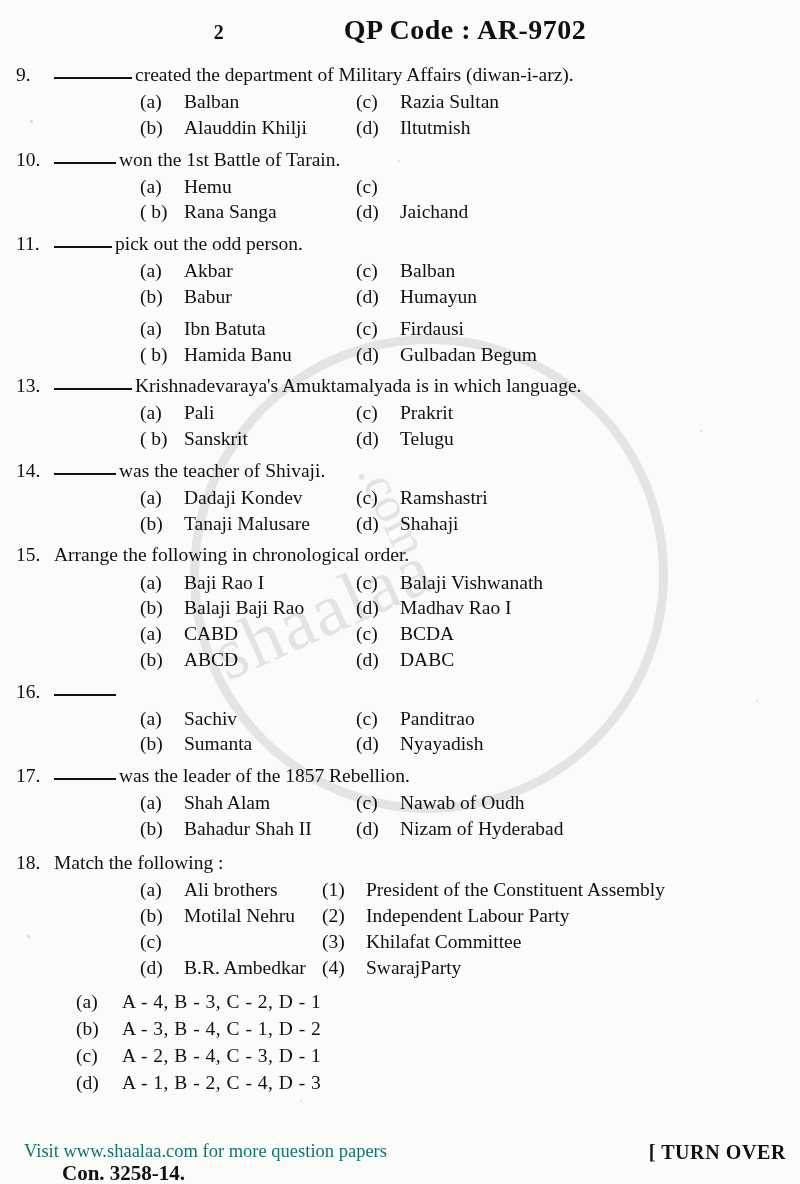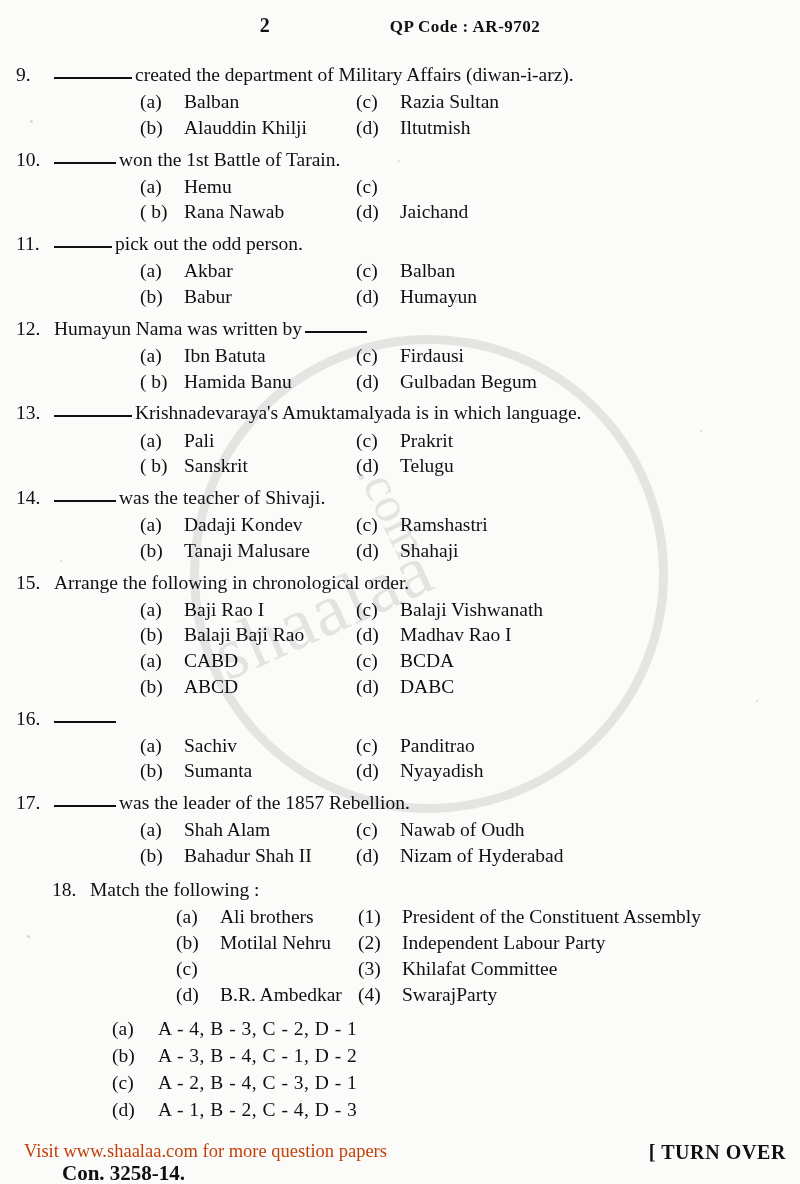--- a/index.html
+++ b/index.html
@@ -74,21 +74,21 @@
     align-items: baseline;
     justify-content: center;
     gap: 120px;
   }
   .page-num {
     font-size: 20px;
     font-weight: bold;
     font-family: "Liberation Serif", serif;
   }
   .qp-code {
-    font-size: 17px;
+    font-size: 28px;
     font-weight: bold;
     letter-spacing: .5px;
     font-family: "Liberation Serif", serif;
   }
 
   .content {
     position: absolute;
     top: 62px;
     left: 14px;
     width: 772px;
@@ -172,21 +172,21 @@
     font-size: 20px;
     font-weight: bold;
     letter-spacing: .6px;
     font-family: "Liberation Serif", serif;
   }
   .footer-visit {
     position: absolute;
     left: 24px;
     bottom: 22px;
     font-size: 18.5px;
-    color: #c2410c;
+    color: #0f766e;
   }
   .footer-con {
     position: absolute;
     left: 62px;
     bottom: -2px;
     font-size: 21px;
     font-weight: bold;
   }
 </style>
 </head>
@@ -252,21 +252,21 @@
           <span class="opt-key">(a)</span>
           <span class="opt-label">Hemu</span>
         </div>
         <div class="opt opt-right">
           <span class="opt-key">(c)</span>
         </div>
       </div>
       <div class="opt-row">
         <div class="opt opt-left">
           <span class="opt-key">( b)</span>
-          <span class="opt-label">Rana Nawab</span>
+          <span class="opt-label">Rana Sanga</span>
         </div>
         <div class="opt opt-right">
           <span class="opt-key">(d)</span>
           <span class="opt-label">Jaichand</span>
         </div>
       </div>
     </div>
 
     <div class="q">
       <div class="q-stem">
@@ -289,24 +289,20 @@
           <span class="opt-label">Babur</span>
         </div>
         <div class="opt opt-right">
           <span class="opt-key">(d)</span>
           <span class="opt-label">Humayun</span>
         </div>
       </div>
     </div>
 
     <div class="q">
-      <div class="q-stem">
-        <span class="q-num">12.</span>
-        <span class="q-text"><span>Humayun Nama was written by</span><span class="blank short inline"></span></span>
-      </div>
       <div class="opt-row">
         <div class="opt opt-left">
           <span class="opt-key">(a)</span>
           <span class="opt-label">Ibn Batuta</span>
         </div>
         <div class="opt opt-right">
           <span class="opt-key">(c)</span>
           <span class="opt-label">Firdausi</span>
         </div>
       </div>
@@ -470,21 +466,21 @@
           <span class="opt-key">(b)</span>
           <span class="opt-label">Bahadur Shah II</span>
         </div>
         <div class="opt opt-right">
           <span class="opt-key">(d)</span>
           <span class="opt-label">Nizam of Hyderabad</span>
         </div>
       </div>
     </div>
 
-    <div class="q" style="margin-top:8px;margin-left:36px;">
+    <div class="q" style="margin-top:8px;">
       <div class="q-stem">
         <span class="q-num">18.</span>
         <span class="q-text">Match the following  :</span>
       </div>
 
       <div class="match-row">
         <div class="match-left">
           <span class="match-key">(a)</span>
           <span>Ali brothers</span>
         </div>

